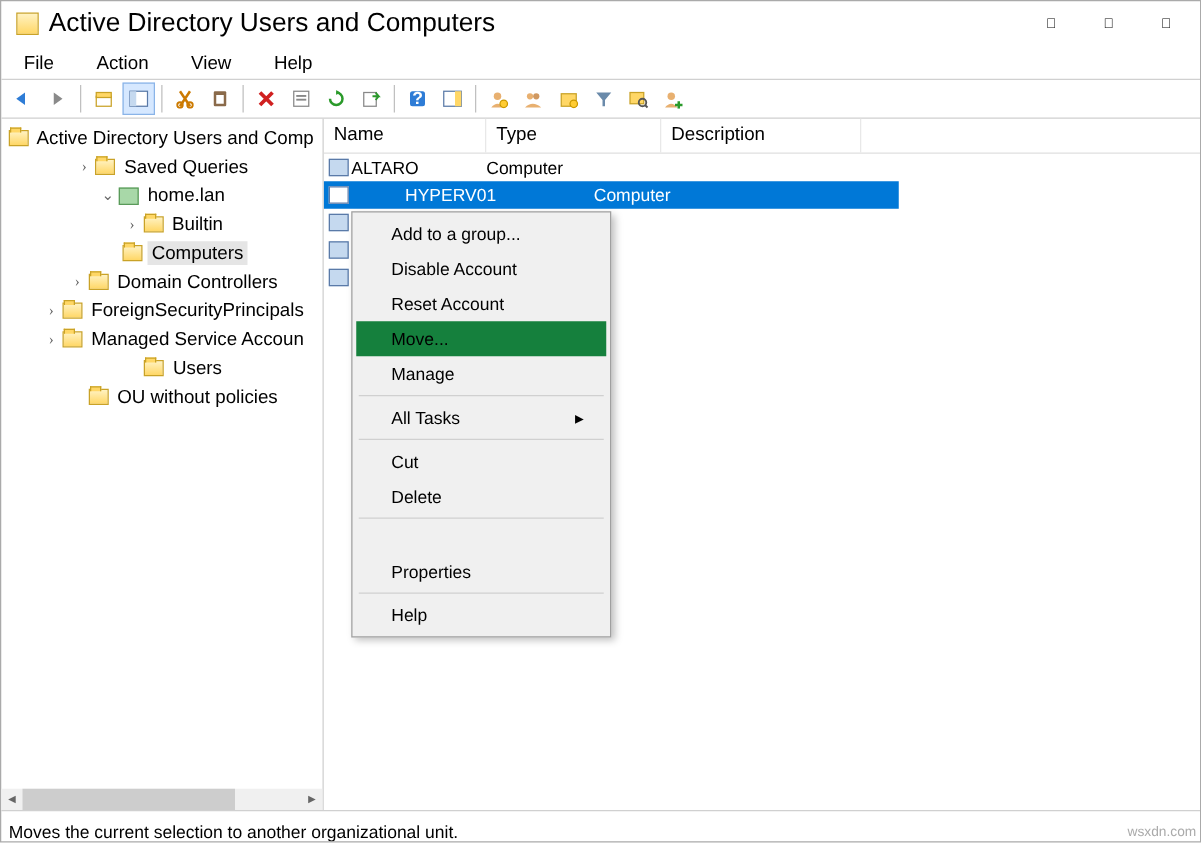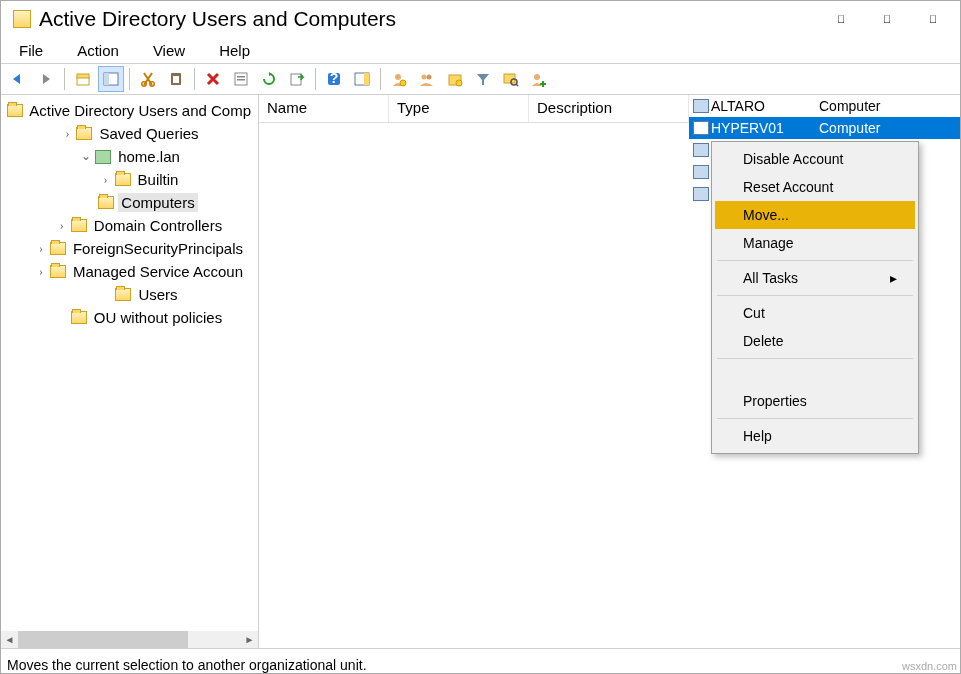--- a/index.html
+++ b/index.html
@@ -18,33 +18,33 @@
 .main { flex:1; display:flex; min-height:0; border-bottom:1px solid #d0d0d0;}
 .tree { width:258px; border-right:1px solid #d0d0d0; overflow:hidden; padding-top:4px; position:relative;}
 .tree-row { display:flex; align-items:center; height:23px; white-space:nowrap; padding-right:4px;justify-content:center;}
 .tree-row .tw { width:16px; text-align:center; font-size:12px; color:#666; font-family:"Segoe UI Symbol";}
 .tree-row .ic { width:18px; height:16px; display:flex; align-items:center; justify-content:center; margin-right:3px;}
 .tree-row .lbl { padding:1px 3px; font-size:15px;}
 .tree-row.sel .lbl { background:#e5e5e5; }
 .folder-ic { width:16px; height:13px; background:linear-gradient(#fff2c2,#ffd766); border:1px solid #c9a227; position:relative;}
 .folder-ic::before{content:"";position:absolute;top:-3px;left:0;width:7px;height:3px;background:#ffd766;border:1px solid #c9a227;border-bottom:none;}
 .dom-ic{width:16px;height:14px;background:#a8d8a8;border:1px solid #5a9a5a;}
-.list { flex:1; display:flex; flex-direction:row; position:relative; min-width:0;}
+.list { flex:1; display:flex; flex-direction:column; position:relative; min-width:0;}
 .list-head { height:28px; display:flex; border-bottom:1px solid #e0e0e0;}
 .list-head > div { padding:4px 8px; font-size:15px; border-right:1px solid #e8e8e8;}
 .list-body { flex:1; overflow:hidden; position:relative;}
 .list-row { height:22px; display:flex; align-items:center;}
-.list-row.sel { background:#0078d7; color:#fff;}
+.list-row.sel { background:#0078d7; color:#fff;gap:43px;}
 .list-row .c-ic { width:20px; display:flex; align-items:center; justify-content:center; padding-left:4px;}
 .comp-ic { width:16px; height:14px; background:#c5d9ef; border:1px solid #5a7aa8;}
 .list-row .c-name{ width:110px; padding-left:2px;}
 .list-row .c-type{ width:140px;}
 .ctxmenu { position:absolute; left:22px; top:46px; width:208px; background:#f0f0f0; border:1px solid #a0a0a0; box-shadow:3px 3px 6px rgba(0,0,0,0.25); padding:3px;}
 .ctxmenu .mi { height:28px; display:flex; align-items:center; padding:0 18px 0 28px; font-size:15px; justify-content:space-between;}
-.ctxmenu .mi.hov{ background:#eab308;}
+.ctxmenu .mi.hov{ background:#15803d;}
 .ctxmenu .mi.bold{ font-weight:normal;margin-top:28px;}
 .ctxmenu .msep{ height:1px; background:#d0d0d0; margin:3px 2px;}
 .status { height:24px; display:flex; align-items:flex-end; padding:0 6px; font-size:15px;}
 .hscroll{ position:absolute; bottom:0; left:0; right:0; height:17px; background:#f0f0f0; display:flex; align-items:center;}
 .hscroll .tr{width:17px;height:17px;display:flex;align-items:center;justify-content:center;color:#666;font-size:10px;}
 .hscroll .thumb{height:17px;background:#cdcdcd;}
 .watermark{position:absolute;right:4px;bottom:2px;font-size:11px;color:#aaa;}
 svg{display:block;}
 </style>
 </head>
@@ -298,20 +298,23 @@
           </span>
       </div>
       <div class="list-row">
         <span class="c-ic">
             <span class="comp-ic"></span>
           </span>
       </div>
 
       <div class="ctxmenu">
         <div class="mi">
+            <span>Add to a group...</span>
+          </div>
+        <div class="mi">
             <span>Disable Account</span>
           </div>
         <div class="mi">
             <span>Reset Account</span>
           </div>
         <div class="mi hov">
             <span>Move...</span>
           </div>
         <div class="mi">
             <span>Manage</span>

